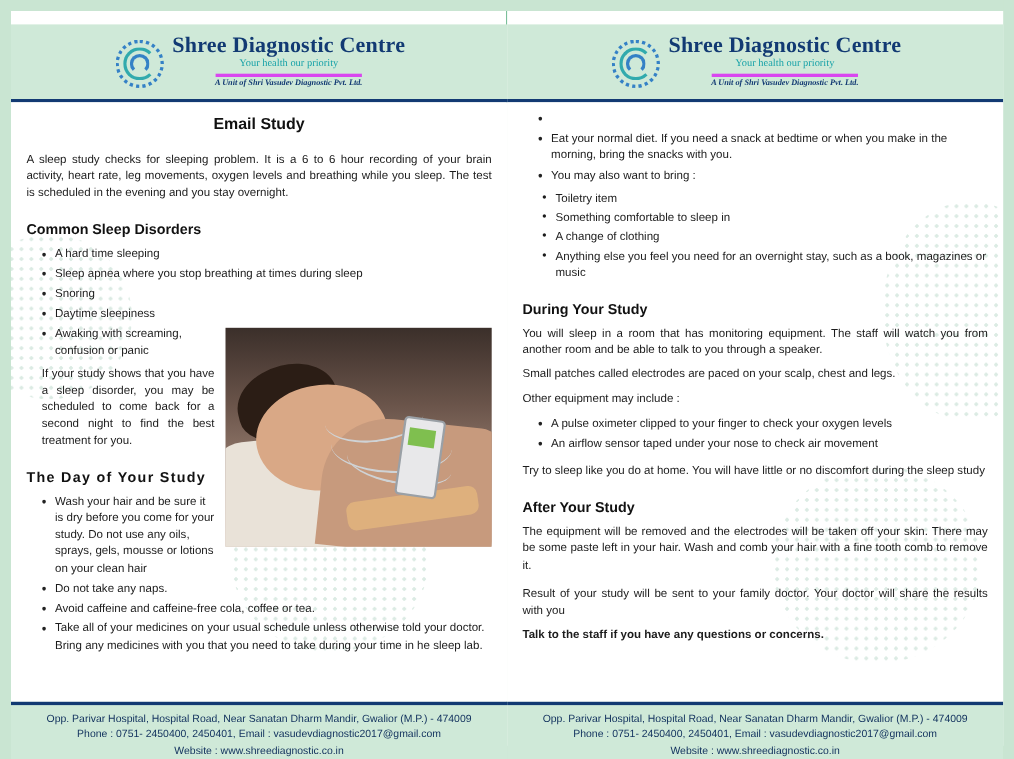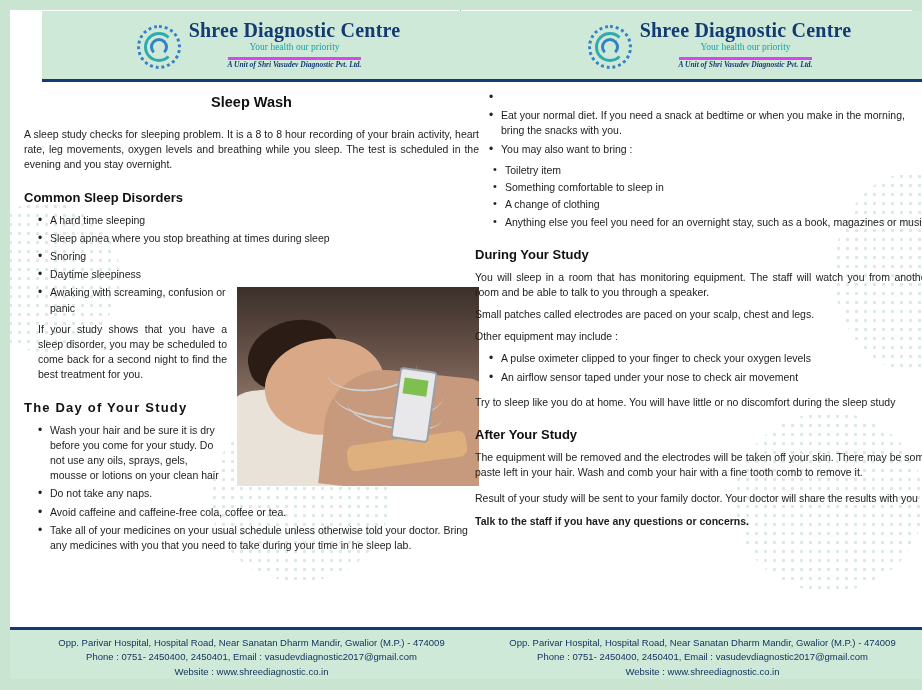--- a/index.html
+++ b/index.html
@@ -34,25 +34,24 @@
     top: 0;
     width: 10px;
     height: 690px;
     background: #c9e5d2;
   }
   .frame-left { left: 0; }
   .frame-right { right: 0; }
 
   .panel {
     position: absolute;
-    top: 11px;
+    top: 22px;
     height: 668px;
     width: 451px;
     overflow: hidden;
-    padding-left: 32px;
   }
   .panel-left { left: 10px; }
   .panel-right { left: 461px; }
 
   .divider {
     position: absolute;
     top: 10px;
     left: 460px;
     width: 1px;
     height: 668px;
@@ -323,23 +322,23 @@
           <div class="brand-unit">A Unit of Shri Vasudev Diagnostic Pvt. Ltd.</div>
         </div>
       </div>
     </div>
 
     <div class="body-area">
       <div class="dots" style="left:-40px; top:120px; width:150px; height:150px;"></div>
       <div class="dots" style="left:200px; top:330px; width:180px; height:170px;"></div>
 
       <div class="content clearfix">
-        <h1 class="doc-title">Sleep Wash</h1>
-
-        <p class="para">A sleep study checks for sleeping problem. It is a 8 to 8 hour recording of your brain activity, heart rate, leg movements, oxygen levels and breathing while you sleep. The test is scheduled in the evening and you stay overnight.</p>
+        <h1 class="doc-title">Email Study</h1>
+
+        <p class="para">A sleep study checks for sleeping problem. It is a 6 to 6 hour recording of your brain activity, heart rate, leg movements, oxygen levels and breathing while you sleep. The test is scheduled in the evening and you stay overnight.</p>
 
         <h2 class="sec">Common Sleep Disorders</h2>
         <ul class="list">
           <li>A hard time sleeping</li>
           <li>Sleep apnea where you stop breathing at times during sleep</li>
           <li>Snoring</li>
           <li>Daytime sleepiness</li>
 
           <div class="float-img">
             <div class="img-pillow"></div>

